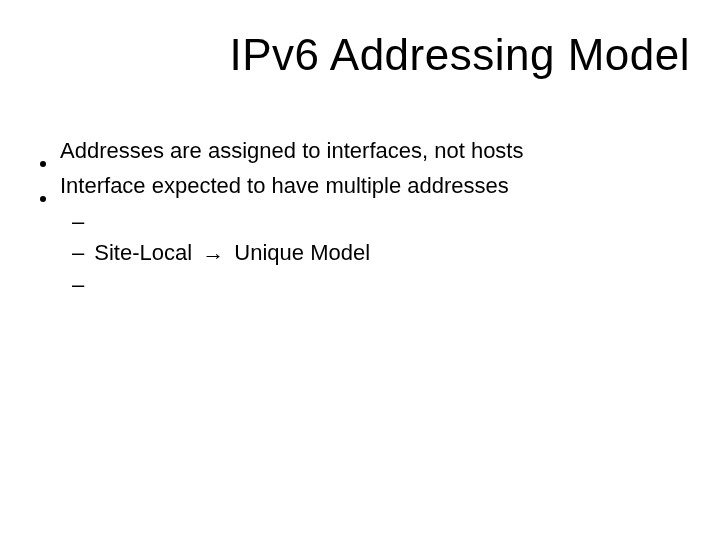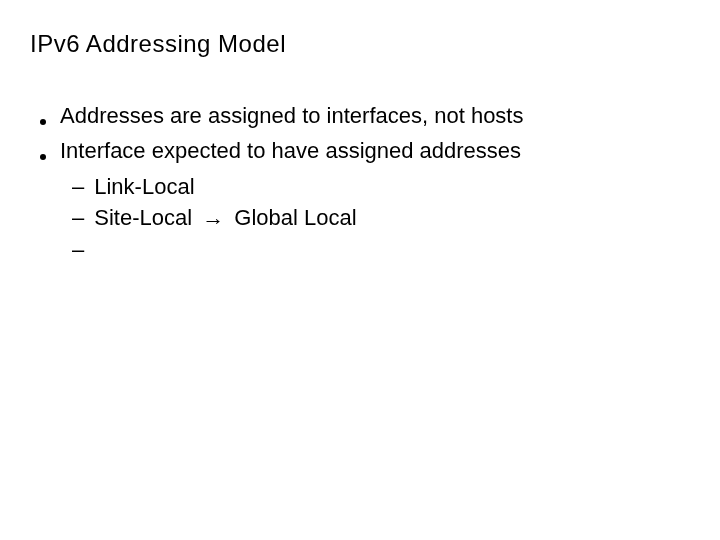--- a/index.html
+++ b/index.html
@@ -14,36 +14,36 @@
       font-family: Verdana, Geneva, sans-serif;
       color: #000000;
       overflow: hidden;
     }
     .slide {
       width: 100%;
       height: 100%;
       padding: 30px 30px 30px 30px;
     }
     .title {
-      text-align: left;
-      font-size: 24px;
+      text-align: right;
+      font-size: 44px;
       font-weight: normal;
-      margin-bottom: 43px;
+      margin-bottom: 56px;
       letter-spacing: 0.5px;
     }
     .bullets {
       list-style: none;
       padding-left: 10px;
     }
     .bullet-item {
       font-size: 22px;
       line-height: 1.4;
       margin-bottom: 4px;
       display: flex;
-      align-items: center;
+      align-items: flex-end;
     }
     .bullet-dot {
       display: inline-block;
       width: 6px;
       height: 6px;
       background: #000;
       border-radius: 50%;
       margin-right: 14px;
       margin-top: 11px;
       flex-shrink: 0;
@@ -73,34 +73,33 @@
 <div class="slide">
   <h1 class="title">IPv6 Addressing Model</h1>
 
   <ul class="bullets">
     <li class="bullet-item">
       <span class="bullet-dot"></span>
       <span>Addresses are assigned to interfaces, not hosts</span>
     </li>
     <li class="bullet-item">
       <span class="bullet-dot"></span>
-      <span>Interface expected to have assigned addresses</span>
+      <span>Interface expected to have multiple addresses</span>
     </li>
   </ul>
 
   <ul class="sub-bullets">
     <li class="sub-bullet-item">
       <span class="dash">–</span>
-      <span>Link-Local</span>
     </li>
     <li class="sub-bullet-item">
       <span class="dash">–</span>
       <span>
         <span>Site-Local</span>
         <span class="arrow">→</span>
-        <span>Global Local</span>
+        <span>Unique Model</span>
       </span>
     </li>
     <li class="sub-bullet-item">
       <span class="dash">–</span>
     </li>
   </ul>
 </div>
 
 </body></html>

